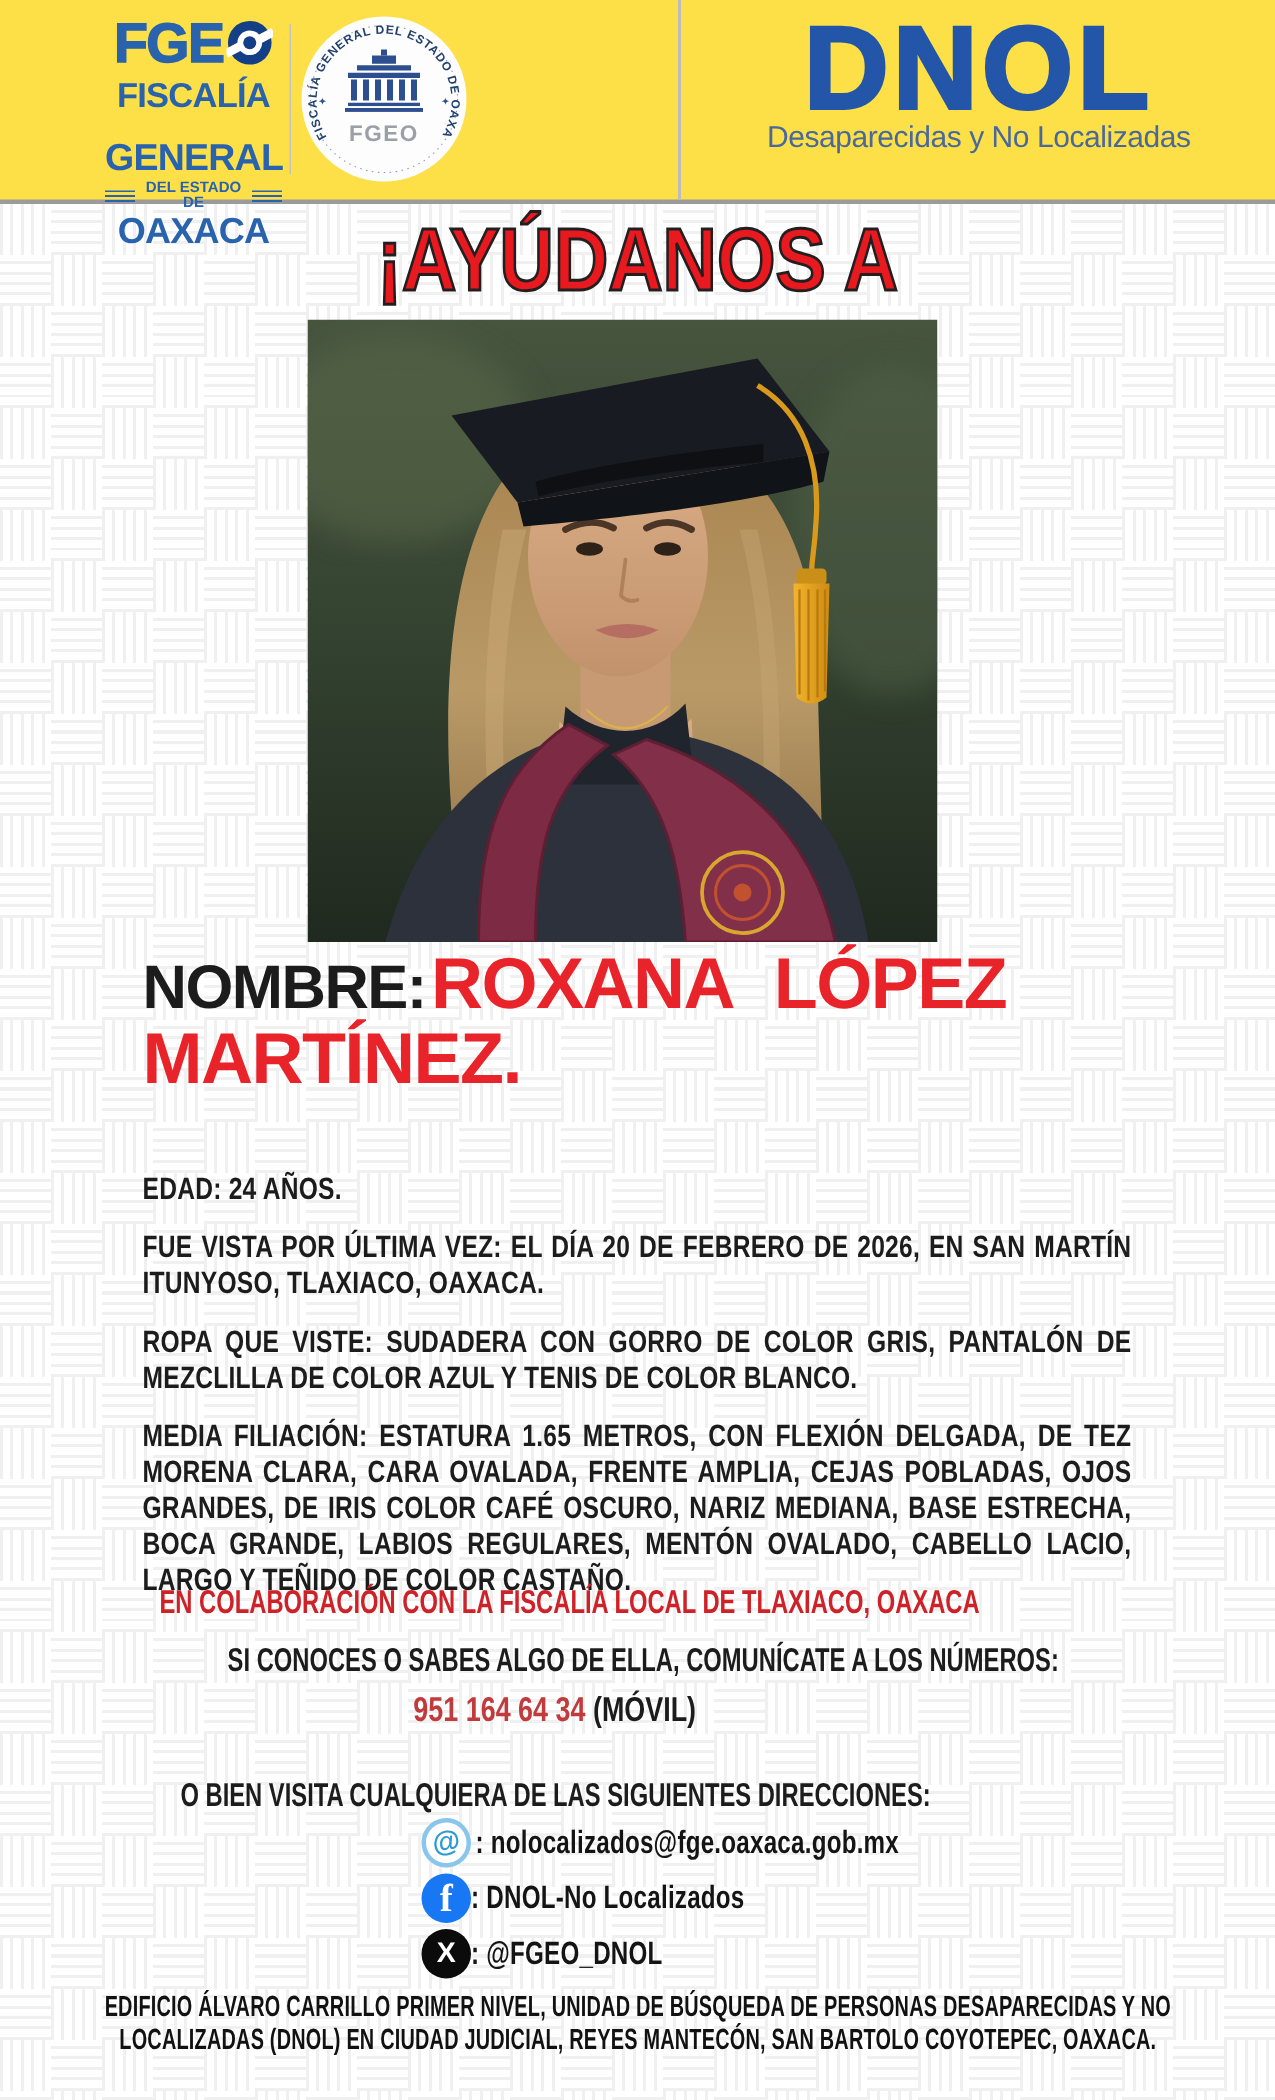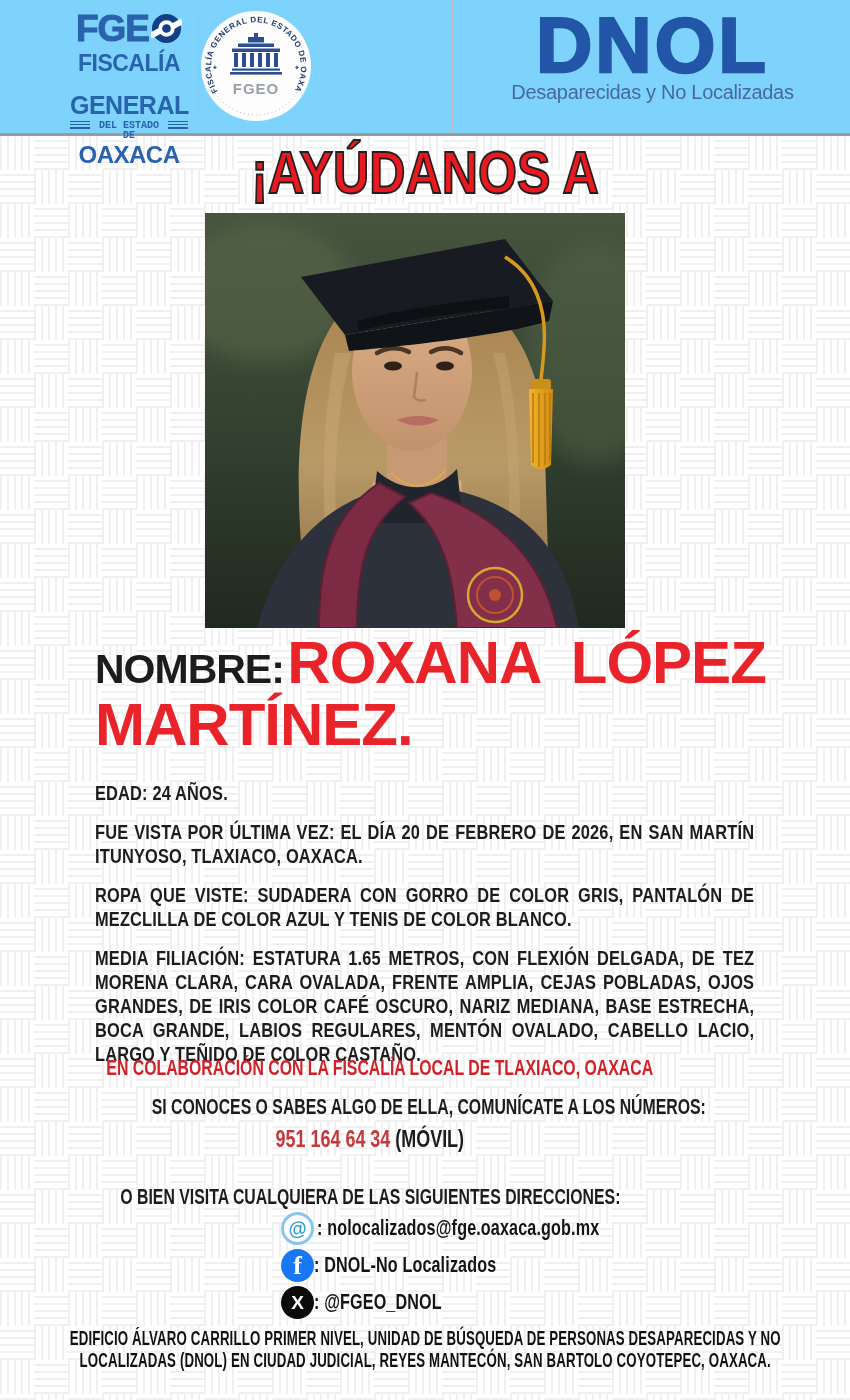--- a/index.html
+++ b/index.html
@@ -5,49 +5,49 @@
   html,body{margin:0;padding:0;background:#fff;}
   .poster{position:relative;width:850px;height:1400px;overflow:hidden;background:#fff;
           font-family:"Liberation Sans", sans-serif;}
   
   #bg-pattern{position:absolute;left:0;top:0;width:850px;height:1428px;display:grid;
               grid-template-columns:repeat(25,34px);grid-auto-rows:34px;z-index:0;}
   #bg-pattern .pv{background:repeating-linear-gradient(90deg,#f0f0f0 0 2px,rgba(0,0,0,0) 2px 7px);}
   #bg-pattern .ph{background:repeating-linear-gradient(0deg,#f0f0f0 0 2px,rgba(0,0,0,0) 2px 7px);}
   .layer{position:absolute;z-index:1;}
   
-  .header{left:0;top:0;width:850px;height:133px;background:#7dd3fc;border-bottom:3px solid #9b9b9b;}
+  .header{left:0;top:0;width:850px;height:133px;background:#fde047;border-bottom:3px solid #9b9b9b;}
   .hdr-divider-main{position:absolute;left:452px;top:0;width:2px;height:133px;background:#bcbcbc;}
   .hdr-divider-small{position:absolute;left:193px;top:16px;width:1px;height:100px;background:#c2c2c2;}
   .fgeo-wordmark{position:absolute;left:70px;top:10px;width:118px;text-align:center;color:#2a63ad;
                  font-weight:bold;line-height:1;}
   .fgeo-row{display:flex;align-items:center;justify-content:center;gap:2px;}
   .fgeo-acronym{font-size:37px;letter-spacing:-1px;-webkit-text-stroke:1px #2a63ad;}
   .fgeo-o{width:31px;height:31px;}
   .fgeo-l1{font-size:23px;margin-top:5px;letter-spacing:-0.5px;}
   .fgeo-l2{font-size:25px;margin-top:18px;letter-spacing:-0.5px;}
-  .fgeo-l3row{display:flex;justify-content:center;gap:3px;margin-top:3px;font-family:Liberation Mono, monospace;}
+  .fgeo-l3row{display:flex;align-items:center;justify-content:center;gap:3px;margin-top:3px;}
   .tri-lines{width:22px;height:8px;background:repeating-linear-gradient(0deg,#2a63ad 0 1.5px,rgba(0,0,0,0) 1.5px 3.5px);}
   .fgeo-l3{font-size:10px;letter-spacing:0;}
   .fgeo-l4{font-size:24px;margin-top:2px;letter-spacing:-0.5px;}
   .seal{position:absolute;left:200px;top:10px;width:112px;height:112px;}
   .dnol{position:absolute;left:452px;top:8px;width:353px;text-align:center;padding-left:24px;}
   .dnol-title{font-size:78px;line-height:0.95;font-weight:bold;color:#2356a8;letter-spacing:3px;
               -webkit-text-stroke:2.5px #2356a8;}
   .dnol-sub{font-size:20px;line-height:1.08;color:#49699c;font-weight:normal;letter-spacing:-0.3px;}
   
   .headline{left:0;top:139px;width:850px;text-align:center;}
   .headline span{display:inline-block;font-size:59px;font-weight:bold;color:#e8191f;
                  letter-spacing:0px;transform:scaleX(0.85);-webkit-text-stroke:2px #231f20;}
   
   .photo{left:205px;top:213px;width:420px;height:415px;}
   
   .nameblock{left:95px;top:632px;width:672px;line-height:1.04;font-weight:bold;letter-spacing:-1px;}
   .name-label{font-size:41px;color:#1c1c1c;margin-top:30px;}
-  .name-value{font-size:60px;color:#e8242a;word-spacing:16px;}
+  .name-value{font-size:48px;color:#e8242a;word-spacing:16px;}
   
   .details{left:95px;top:781px;width:824px;transform:scaleX(0.8);transform-origin:left top;}
   .details p{margin:0 0 15px 0;font-size:20.5px;line-height:24px;font-weight:bold;color:#1c1c1c;
              text-align:justify;letter-spacing:0.2px;}
   
   .cline{width:740px;text-align:center;font-weight:bold;}
   .cline .sq{display:inline-block;transform:scaleX(0.72);white-space:nowrap;font-size:22px;color:#1c1c1c;}
   .collab{top:1055px;left:0;}
   .collab .sq{color:#ce2229;}
   .conocer{top:1094px;left:0;padding-left:44px;}

